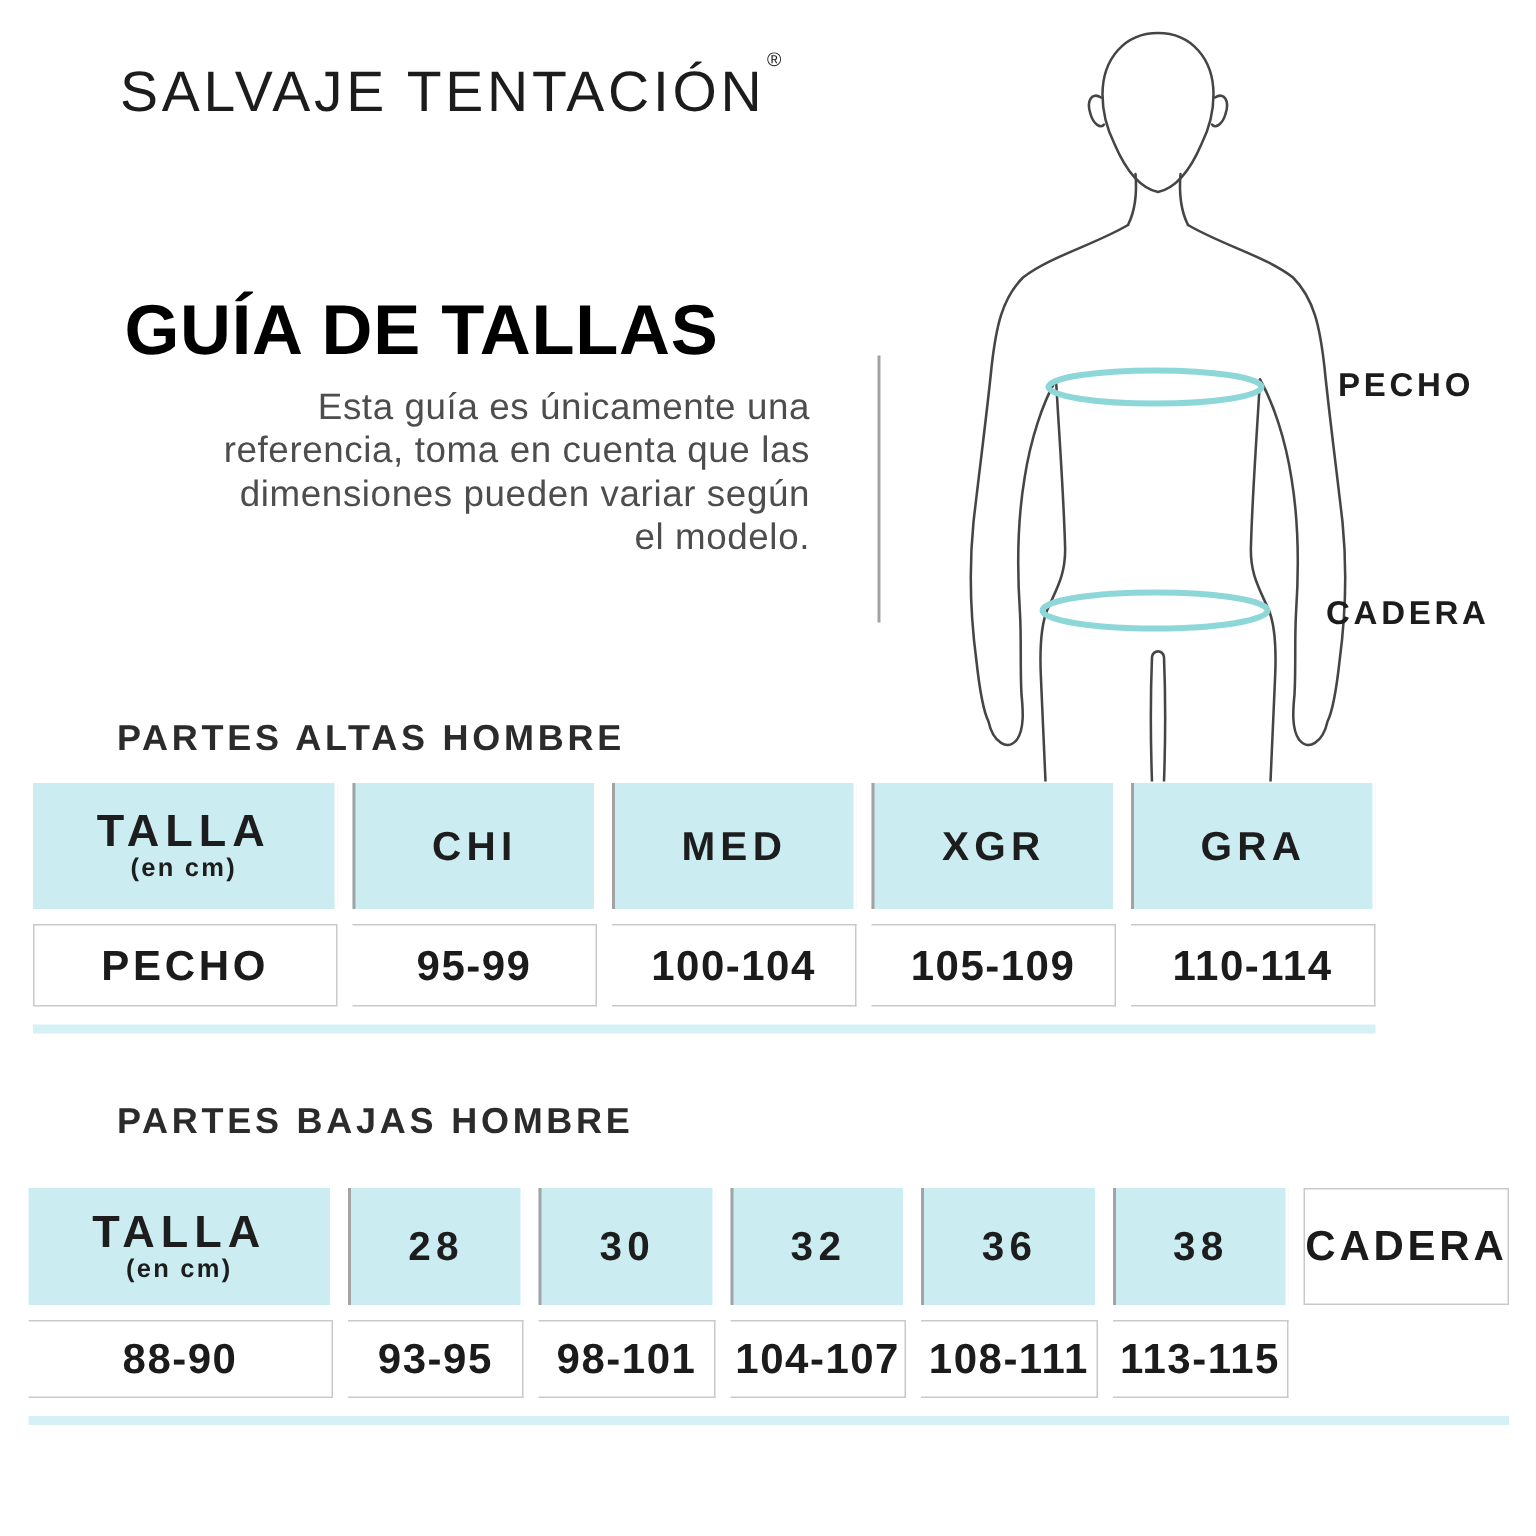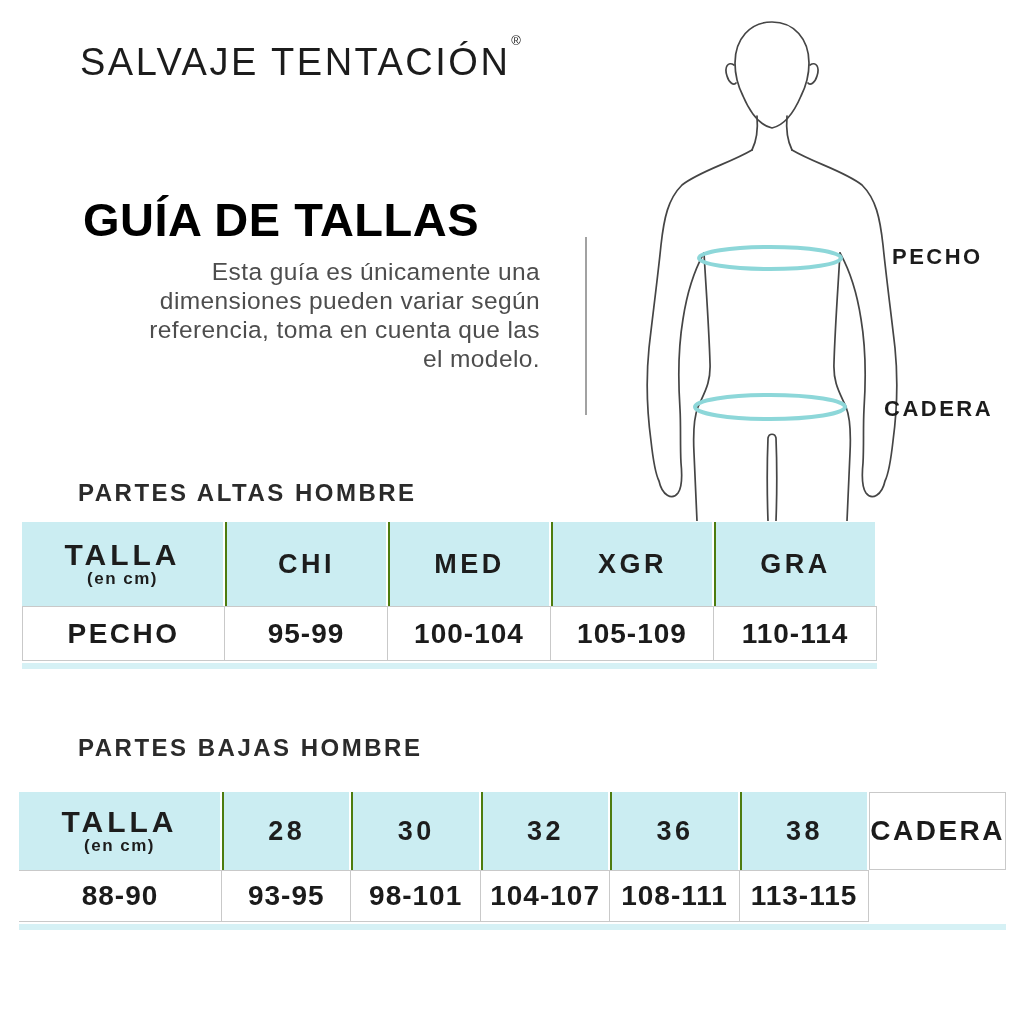--- a/index.html
+++ b/index.html
@@ -28,25 +28,25 @@
   .measure-label { position:absolute; font-weight:bold; font-size:22px; letter-spacing:2.5px; color:#1c1c1c; white-space:nowrap; }
   .pecho  { left:892px; top:244px; }
   .cadera { left:884px; top:396px; }
 
   
   .sec { position:absolute; left:78px; font-size:24px; font-weight:bold; letter-spacing:2.5px; color:#2b2b2b; white-space:nowrap; }
   .sec1 { top:479px; }
   .sec2 { top:734px; }
 
   
-  .size-table { position:absolute; display:grid; }
+  .size-table { position:absolute; display:grid;gap:10px; }
   .t1 { left:22px; top:522px; width:855px; grid-template-columns:203px 163px 163px 163px 163px; grid-template-rows:84px 55px 10px; }
   .t2 { left:19px; top:792px; width:987px; grid-template-columns:203px repeat(6,1fr); grid-template-rows:78px 52px 10px; }
 
-  .th { background:var(--header_bg); border-left:2px solid #4d7c0f; border-right:2px solid #ffffff;
+  .th { background:var(--header_bg); border-left:2px solid #a3a3a3; border-right:2px solid #ffffff;
         display:flex; flex-direction:column; align-items:center; justify-content:center;
         font-weight:bold; font-size:27px; letter-spacing:3.5px; color:#1d1d1d; }
   .th:first-child { border-left:none; }
   .th:last-child { border-right:none; }
   .th .talla { font-size:30px; letter-spacing:4px; line-height:1.05; }
   .th .encm  { font-size:17px; letter-spacing:1.5px; line-height:1.1; }
 
   .td { background:#ffffff; border-top:1px solid var(--border); border-bottom:1px solid var(--border); border-right:1px solid var(--border);
         display:flex; align-items:center; justify-content:center;
         font-size:28px; font-weight:700; letter-spacing:1px; color:#1b1b1b; }
@@ -60,22 +60,22 @@
 <div class="page">
 
   <div class="brand">
     <span>SALVAJE TENTACIÓN</span><sup>®</sup>
   </div>
 
   <h1 class="title">GUÍA DE TALLAS</h1>
 
   <div class="intro">
     <div>Esta guía es únicamente una</div>
+    <div>referencia, toma en cuenta que las</div>
     <div>dimensiones pueden variar según</div>
-    <div>referencia, toma en cuenta que las</div>
     <div>el modelo.</div>
   </div>
 
   <div class="vline"></div>
 
   <svg class="figure" viewBox="0 0 300 508" xmlns="http://www.w3.org/2000/svg">
 
     <path class="outline" d="M152 9 C174 9 189 26 189 50 C189 62 186 73 181 83 C175 97 166 112 152 115 C138 112 129 97 123 83 C118 73 115 62 115 50 C115 26 130 9 152 9 Z"></path>
 
     <path class="outline" d="M114 52 C108 48 104 54 107 63 C109 70 114 73 116 70"></path>

